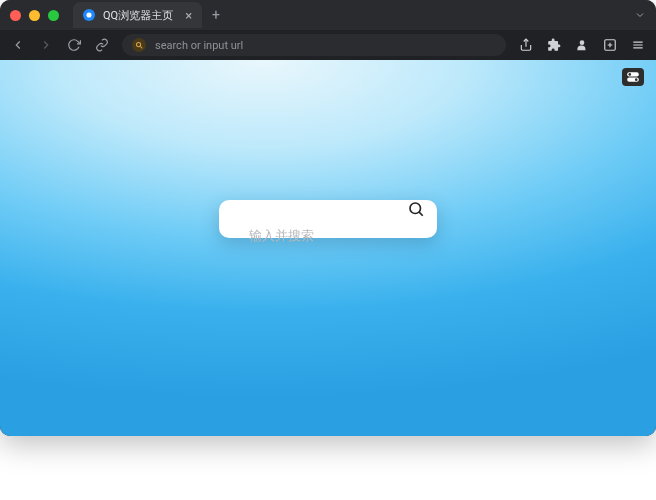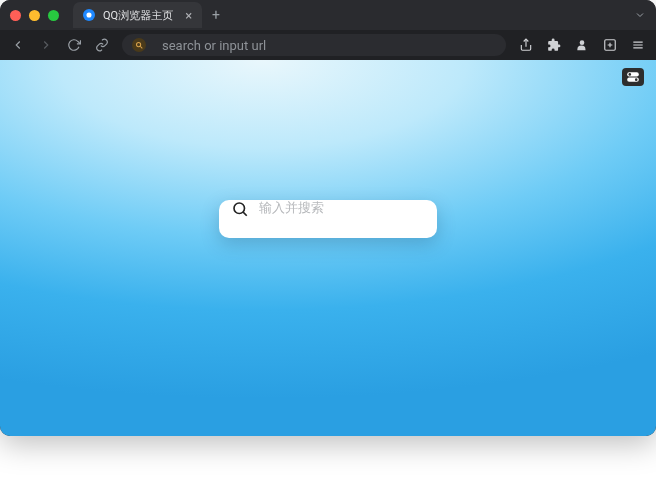--- a/index.html
+++ b/index.html
@@ -31,40 +31,40 @@
     .favicon { width: 12px; height: 12px; border-radius: 50%; background: #1e88ff; display:flex;align-items:center;justify-content:center; color:#fff; font-size:8px;}
     .tab .close { color:#aeb0b4; font-size:13px; line-height:1; margin-left:4px; }
     .newtab { color:#9aa0a6; margin-left:10px; font-size:14px; }
     .chev { margin-left:auto; color:#9aa0a6; }
     .toolbar {
       display: flex; align-items: center; height: 30px; padding: 0 10px;
       gap: 12px; background: #202124;
     }
     .tbicon { color:#9aa0a6; display:flex; align-items:center; justify-content:center; width:16px; height:16px; }
     .urlbar {
-      flex: 1; display:flex; align-items:center; gap:16px;
+      flex: 1; display:flex; align-items:center; gap:9px;
       height:22px; background:#2b2c30; border-radius:20px; padding:0 10px;
-      color:#8e9297; font-size:13px;
+      color:#8e9297; font-size:11px;
     }
     .urlbar .sicon { width:14px;height:14px;border-radius:50%;background:#4a3a1a;display:flex;align-items:center;justify-content:center;color:#d7a14b;font-size:10px;}
     .rightgroup { display:flex; gap:12px; align-items:center; color:#cfd1d4; }
     .rightgroup .icbox { width:16px;height:16px;display:flex;align-items:center;justify-content:center; }
     .content {
       position:absolute; left:0; right:0; top:60px; bottom:0;
       background: radial-gradient(120% 90% at 40% 0%, #e9f7fc 0%, #bde9fb 26%, #6fccf6 52%, #3ab1ed 74%, #2a9fe2 100%);
     }
     .settings-chip {
       position:absolute; top:8px; right:12px; width:22px;height:18px;
       background:#2d2d2d; border-radius:4px; display:flex;align-items:center;justify-content:center;
     }
     .searchbox {
       position:absolute; left:50%; top:140px; transform:translateX(-50%);
       width: 218px; height: 38px; background:#fff; border-radius:10px;
       box-shadow: 0 6px 18px rgba(21,62,102,.25);
-      display:flex; align-items:flex-start; padding:0 12px; gap:10px;
+      display:flex; align-items:flex-end; padding:0 12px; gap:10px;flex-direction:column;
     }
     .searchbox input {
       border:none; outline:none; flex:1; font-size:13px; color:#333; background:transparent;
     }
     .searchbox input::placeholder { color:#b6b8bb; }
     .mag { width:18px;height:18px; color:#232323; }
     svg { display:block; }
   </style>
 </head>
 <body>

